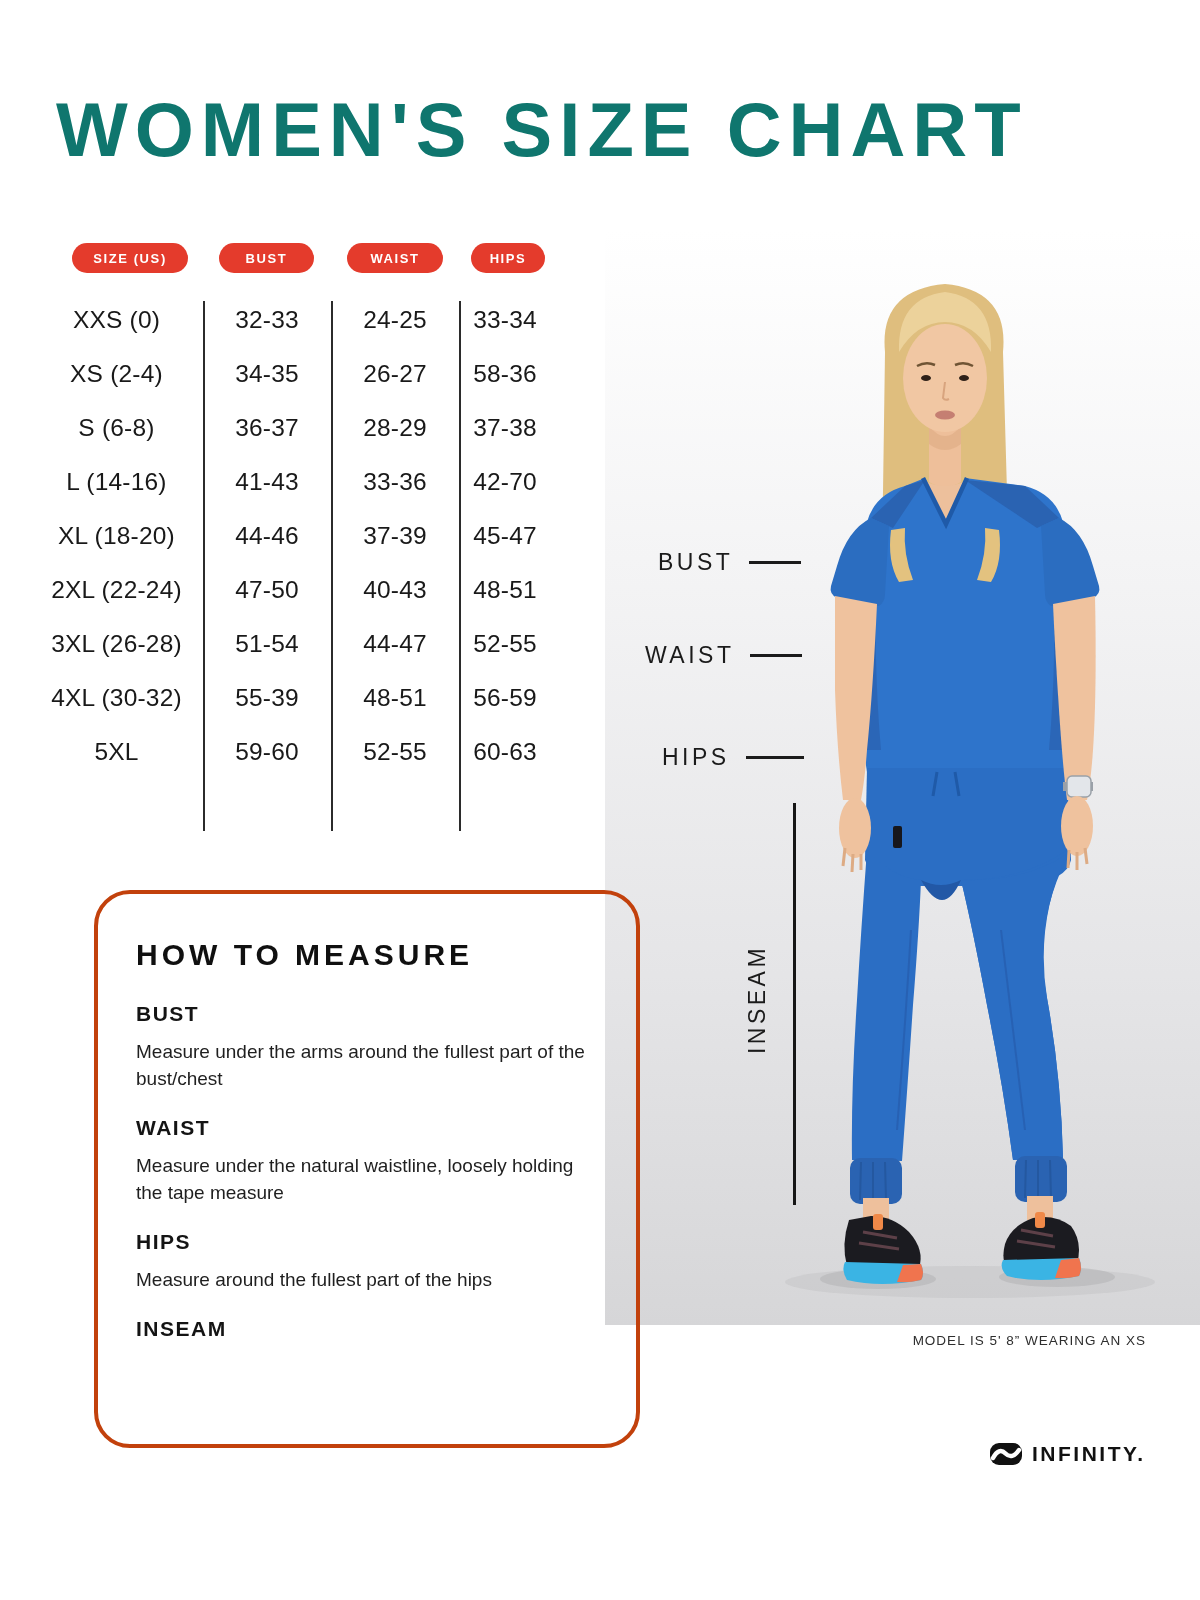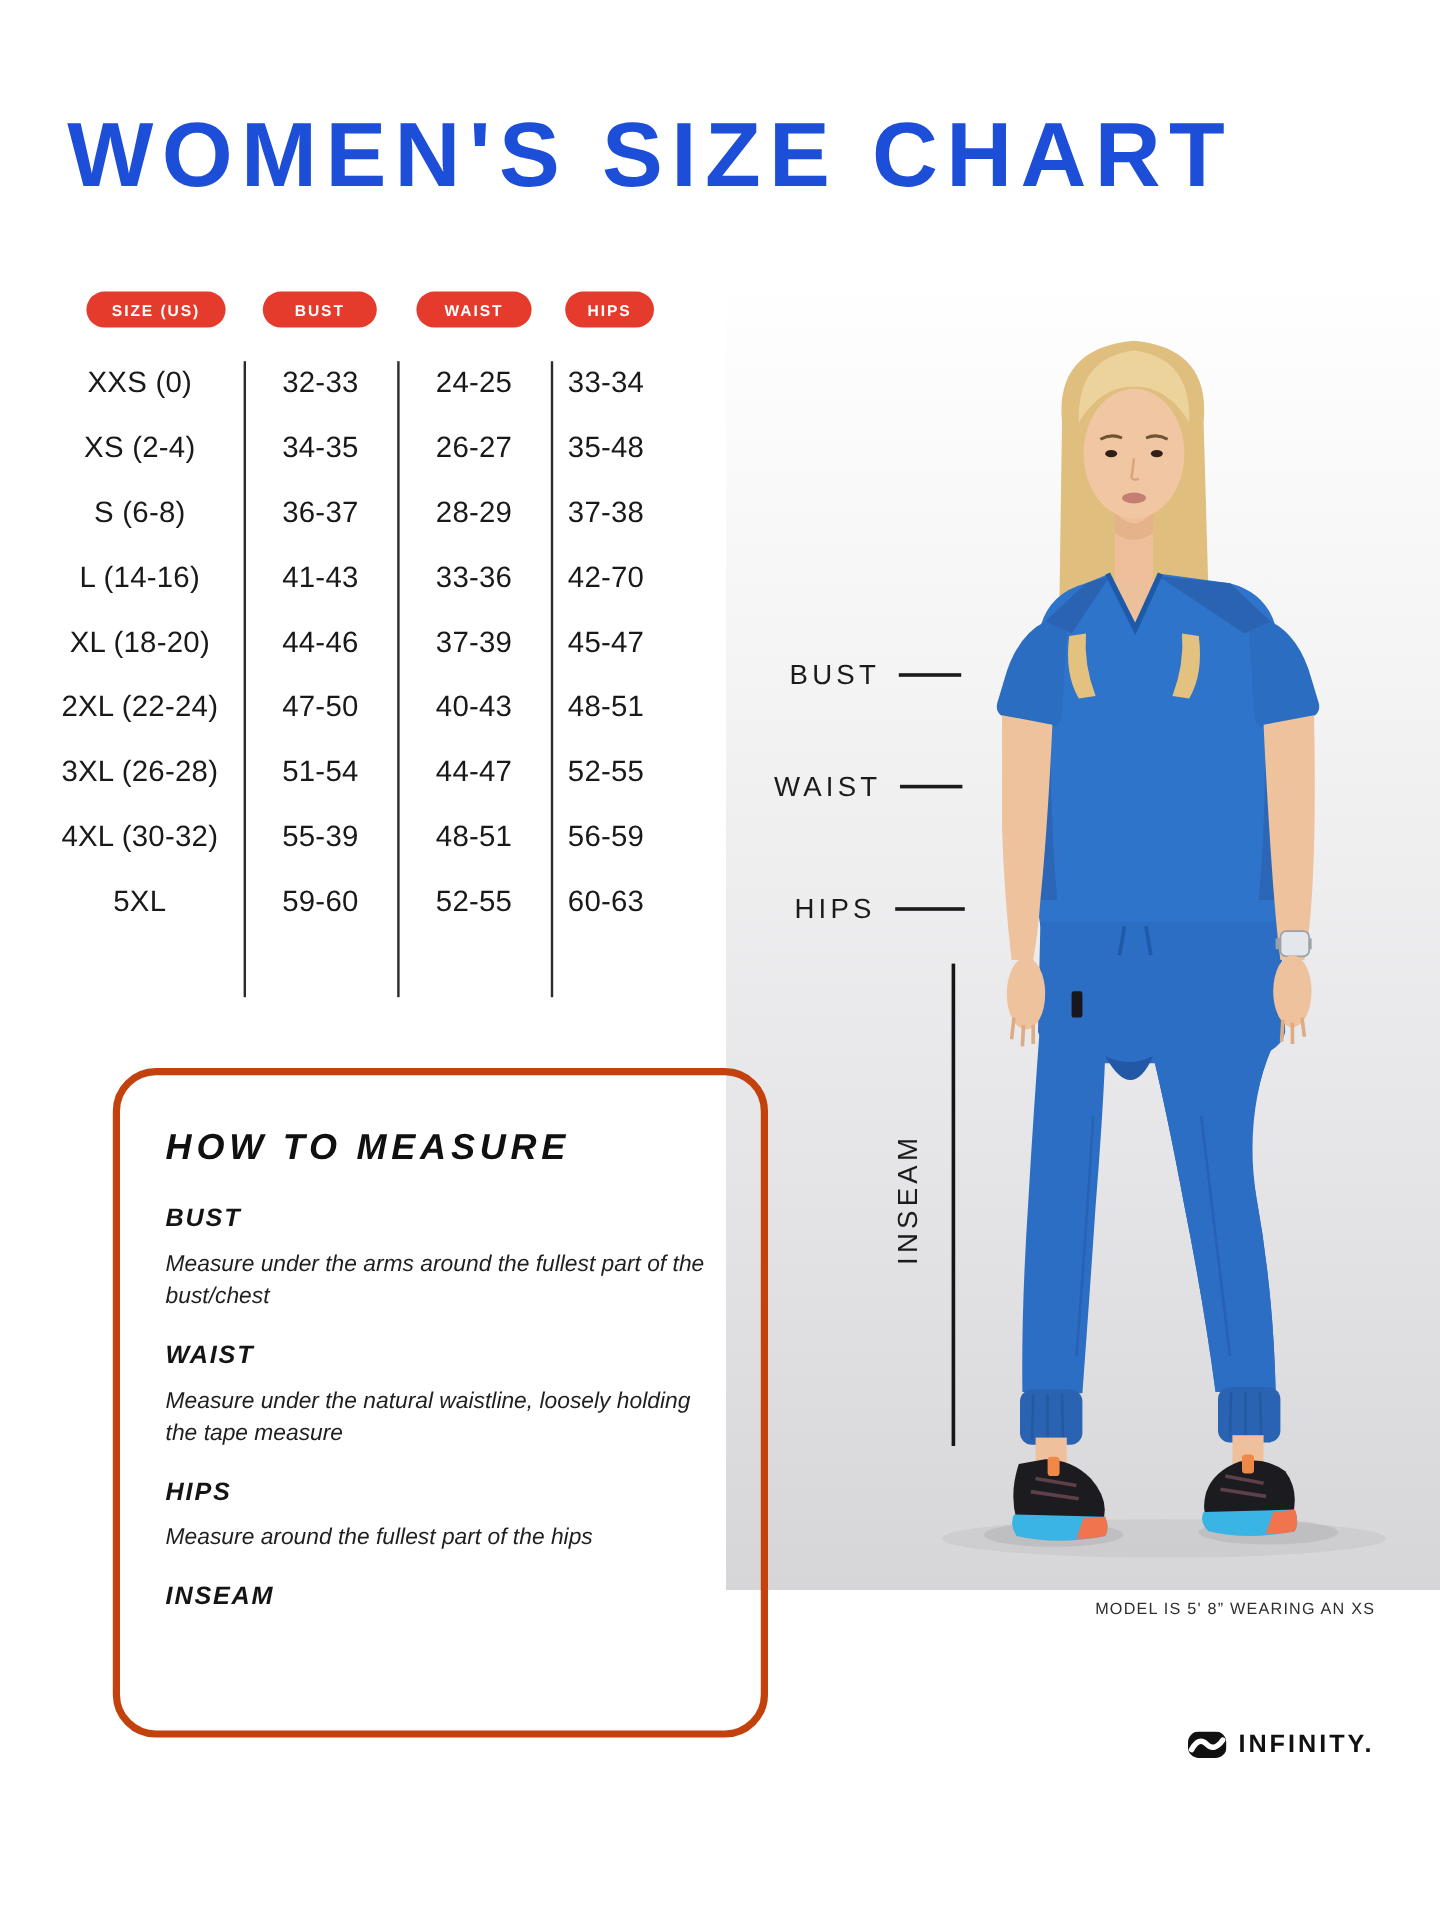--- a/index.html
+++ b/index.html
@@ -1,21 +1,21 @@
 <!DOCTYPE html>
 <html><head>
 <meta charset="utf-8">
 <style>
   html,body{margin:0;padding:0;background:#ffffff;}
   .page{position:relative;width:1200px;height:1600px;background:#ffffff;overflow:hidden;
         font-family:"Liberation Sans", sans-serif;color:#1a1a1a;}
 
   
   .title{position:absolute;left:56px;top:86px;font-size:76px;font-weight:bold;
-         letter-spacing:7px;color:#1d4ed8;white-space:nowrap;}
+         letter-spacing:7px;color:#0f766e;white-space:nowrap;}
 
   
   .pill{position:absolute;top:243px;height:30px;background:#e43b2c;border-radius:16px;
         color:#ffffff;font-size:13px;font-weight:bold;letter-spacing:1.6px;
         display:flex;align-items:center;justify-content:center;}
   .pill-size{left:72px;width:116px;}
   .pill-bust{left:219px;width:95px;}
   .pill-waist{left:347px;width:96px;}
   .pill-hips{left:471px;width:74px;}
 
@@ -43,22 +43,22 @@
                background:#161616;z-index:2;}
   .inseam-label{position:absolute;left:697px;top:986px;width:120px;text-align:center;
                 transform:rotate(-90deg);font-size:23px;letter-spacing:3.5px;
                 color:#1b1b1b;z-index:2;}
 
   .caption{position:absolute;top:1333px;right:54px;font-size:13.5px;letter-spacing:1px;
            color:#2e2e2e;z-index:2;}
 
   
   .measure-box{position:absolute;left:94px;top:890px;width:546px;height:558px;
-               border:6px solid #c2410c;border-radius:36px;box-sizing:border-box;
-               padding:44px 40px 0 38px;z-index:3;background:transparent;font-style:italic;}
+               border:4px solid #c2410c;border-radius:36px;box-sizing:border-box;
+               padding:44px 40px 0 38px;z-index:3;background:transparent;}
   .mb-title{font-size:30px;font-weight:bold;letter-spacing:4px;color:#101010;margin:0 0 30px 0;}
   .mb-label{font-size:21px;font-weight:bold;letter-spacing:1.5px;color:#141414;margin:0 0 9px 0;}
   .mb-text{font-size:19px;color:#1f1f1f;line-height:27px;margin:12px 0 24px 0;max-width:458px;}
 
   
   .logo{position:absolute;left:990px;top:1442px;display:flex;align-items:center;gap:10px;z-index:2;}
   .logo-text{font-size:21px;font-weight:bold;letter-spacing:2.5px;color:#111111;white-space:nowrap;}
 </style>
 </head>
 <body>
@@ -76,21 +76,21 @@
       <div class="trow">
         <div class="tcell">XXS (0)</div>
         <div class="tcell">32-33</div>
         <div class="tcell">24-25</div>
         <div class="tcell">33-34</div>
       </div>
       <div class="trow">
         <div class="tcell">XS (2-4)</div>
         <div class="tcell">34-35</div>
         <div class="tcell">26-27</div>
-        <div class="tcell">35-48</div>
+        <div class="tcell">58-36</div>
       </div>
       <div class="trow">
         <div class="tcell">S (6-8)</div>
         <div class="tcell">36-37</div>
         <div class="tcell">28-29</div>
         <div class="tcell">37-38</div>
       </div>
       <div class="trow">
         <div class="tcell">L (14-16)</div>
         <div class="tcell">41-43</div>

